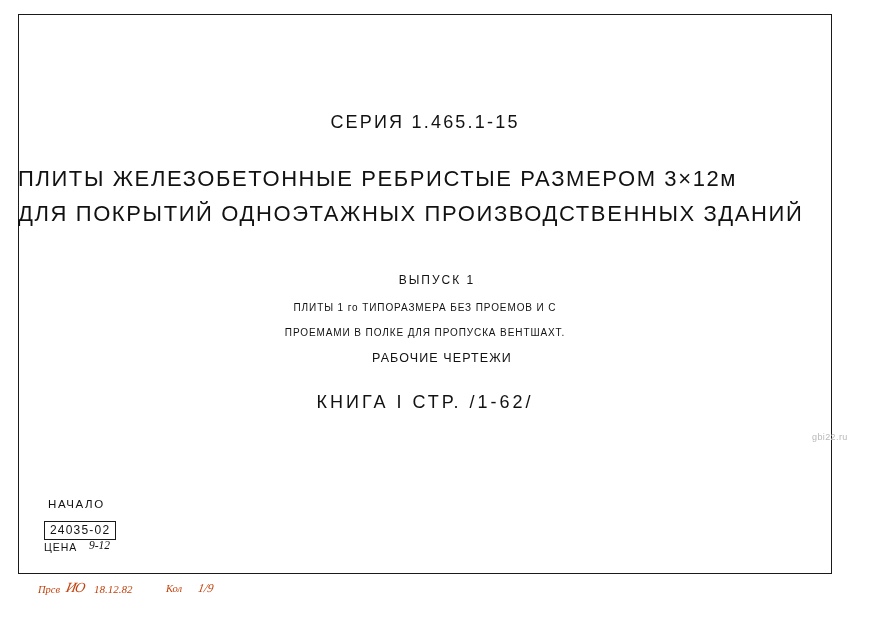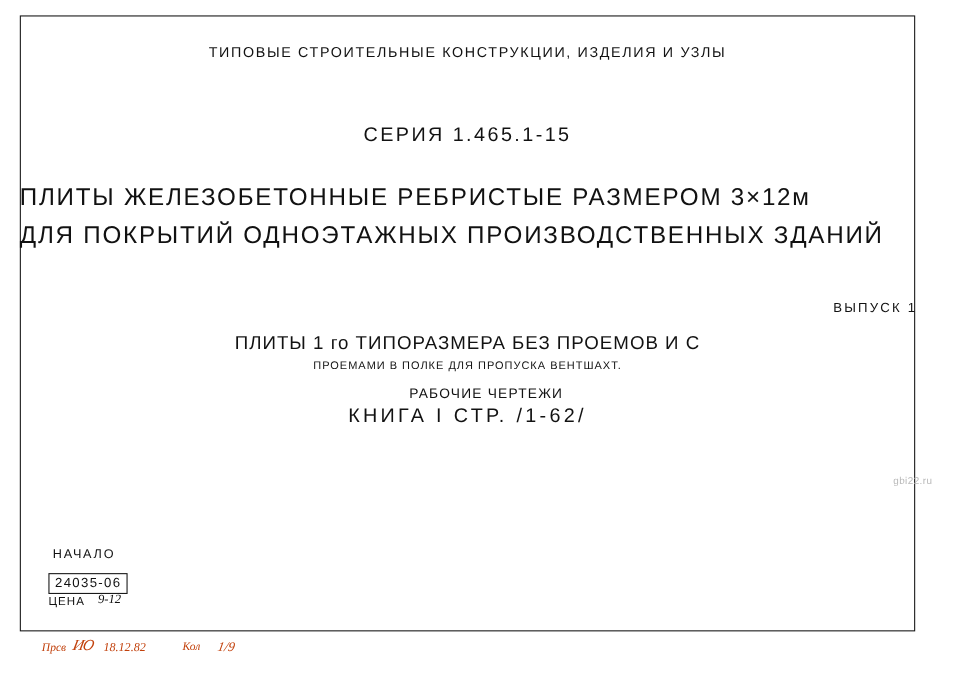--- a/index.html
+++ b/index.html
@@ -69,54 +69,53 @@
   }
   #title-line-1, #title-line-2 {
     font-size: 22px;
     letter-spacing: 1.6px;
     white-space: nowrap;
     line-height: 1.0;
   }
   #title-line-1 { margin-bottom: 13px; }
 
   #issue-line {
-    left: 20px;
+    left: 30px;
     width: 814px;
     top: 273px;
     font-size: 12px;
     letter-spacing: 2px;
-    text-align: right;
   }
 
   #sub-line-1 {
     left: 18px;
     width: 814px;
     top: 302px;
-    font-size: 17px;
+    font-size: 10px;
     letter-spacing: 0.9px;
   }
   #sub-line-2 {
     left: 18px;
     width: 814px;
     top: 327px;
     font-size: 10px;
     letter-spacing: 0.9px;
   }
   #sub-line-3 {
     left: 18px;
     width: 848px;
     top: 351px;
     font-size: 12.5px;
     letter-spacing: 1.1px;
   }
 
   #book-line {
     left: 18px;
     width: 814px;
-    top: 368px;
+    top: 392px;
     font-size: 18px;
     letter-spacing: 3px;
   }
 
   
   #watermark {
     position: absolute;
     left: 812px;
     top: 432px;
     font-size: 9px;
@@ -202,42 +201,41 @@
     transform: skewX(-10deg);
   }
 </style>
 </head>
 <body>
 
 <div id="page">
 
   <div id="sheet-border"></div>
 
-  <div class="line" id="header-line">ТИПОВЫЕ СТРОИТЕЛЬНЫЕ КОНСТРУКЦИИ, ИЗДЕЛИЯ И УЗЛЫ</div>
 
   <div class="line" id="series-line">СЕРИЯ 1.465.1-15</div>
 
   <div id="title-block">
     <div id="title-line-1">ПЛИТЫ ЖЕЛЕЗОБЕТОННЫЕ  РЕБРИСТЫЕ РАЗМЕРОМ 3×12м</div>
     <div id="title-line-2">ДЛЯ ПОКРЫТИЙ ОДНОЭТАЖНЫХ  ПРОИЗВОДСТВЕННЫХ ЗДАНИЙ</div>
   </div>
 
   <div class="line" id="issue-line">ВЫПУСК 1</div>
 
   <div class="line" id="sub-line-1">ПЛИТЫ 1 го ТИПОРАЗМЕРА БЕЗ ПРОЕМОВ И С</div>
   <div class="line" id="sub-line-2">ПРОЕМАМИ В ПОЛКЕ ДЛЯ ПРОПУСКА ВЕНТШАХТ.</div>
   <div class="line" id="sub-line-3">РАБОЧИЕ ЧЕРТЕЖИ</div>
 
   <div class="line" id="book-line">КНИГА I СТР.  /1-62/</div>
 
   <div id="watermark">gbi22.ru</div>
 
   <div id="start-label">НАЧАЛО</div>
 
-  <div id="code-box">24035-06</div>
+  <div id="code-box">24035-02</div>
 
   <div id="price-label">ЦЕНА</div>
 
   <div id="price-value">9-12</div>
 
   <div id="handwriting-row">
     <span id="hw-checked">Прсв</span>
     <span id="hw-signature">ИО</span>
     <span id="hw-date">18.12.82</span>
     <span id="hw-copies-label">Кол</span>

